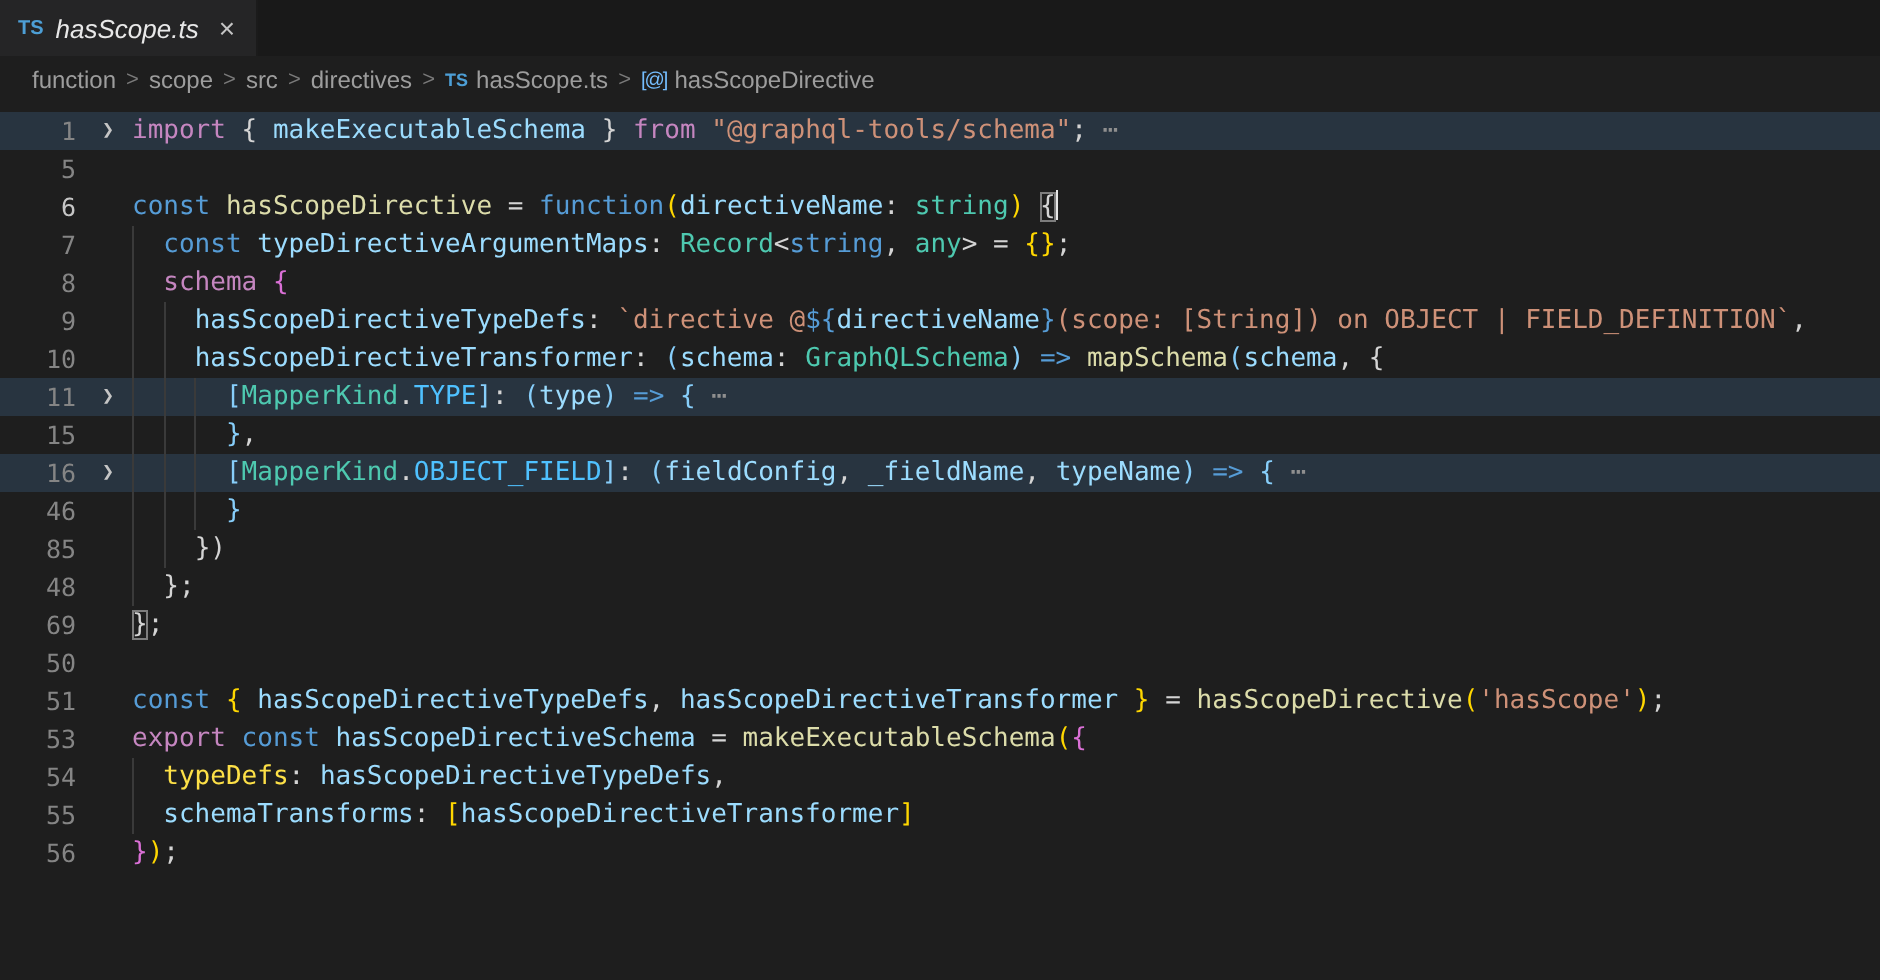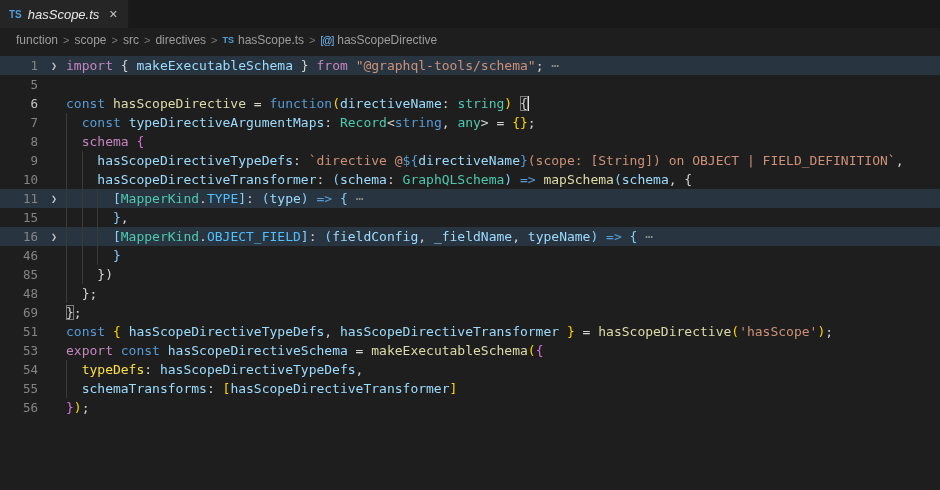--- a/index.html
+++ b/index.html
@@ -89,20 +89,21 @@
       <div class="line"><span class="ln">8</span><span class="guide" style="left: calc(0ch + 66px);"></span><span class="code">  <span style="color: rgb(197, 134, 192);">schema </span><span style="color: rgb(218, 112, 214);">{</span></span></div>
       <div class="line"><span class="ln">9</span><span class="guide" style="left: calc(0ch + 66px);"></span><span class="guide" style="left: calc(2ch + 66px);"></span><span class="code">    <span style="color: rgb(156, 220, 254);">hasScopeDirectiveTypeDefs</span><span style="color: rgb(212, 212, 212);">: </span><span style="color: rgb(206, 145, 120);">`directive @</span><span style="color: rgb(86, 156, 214);">${</span><span style="color: rgb(156, 220, 254);">directiveName</span><span style="color: rgb(86, 156, 214);">}</span><span style="color: rgb(206, 145, 120);">(scope: [String]) on OBJECT | FIELD_DEFINITION`</span><span style="color: rgb(212, 212, 212);">,</span></span></div>
       <div class="line"><span class="ln">10</span><span class="guide" style="left: calc(0ch + 66px);"></span><span class="guide" style="left: calc(2ch + 66px);"></span><span class="code">    <span style="color: rgb(156, 220, 254);">hasScopeDirectiveTransformer</span><span style="color: rgb(212, 212, 212);">: </span><span style="color: rgb(135, 206, 250);">(</span><span style="color: rgb(156, 220, 254);">schema</span><span style="color: rgb(212, 212, 212);">: </span><span style="color: rgb(78, 201, 176);">GraphQLSchema</span><span style="color: rgb(135, 206, 250);">)</span><span style="color: rgb(86, 156, 214);"> =&gt; </span><span style="color: rgb(220, 220, 170);">mapSchema</span><span style="color: rgb(135, 206, 250);">(</span><span style="color: rgb(156, 220, 254);">schema</span><span style="color: rgb(212, 212, 212);">, {</span></span></div>
       <div class="line hl"><span class="ln">11</span><span class="fold-toggle">❯</span><span class="guide" style="left: calc(0ch + 66px);"></span><span class="guide" style="left: calc(2ch + 66px);"></span><span class="guide" style="left: calc(4ch + 66px);"></span><span class="code">      <span style="color: rgb(135, 206, 250);">[</span><span style="color: rgb(78, 201, 176);">MapperKind</span><span style="color: rgb(212, 212, 212);">.</span><span style="color: rgb(79, 193, 255);">TYPE</span><span style="color: rgb(135, 206, 250);">]</span><span style="color: rgb(212, 212, 212);">: </span><span style="color: rgb(135, 206, 250);">(</span><span style="color: rgb(156, 220, 254);">type</span><span style="color: rgb(135, 206, 250);">)</span><span style="color: rgb(86, 156, 214);"> =&gt; </span><span style="color: rgb(135, 206, 250);">{</span><span style="color: rgb(143, 143, 143);"> ⋯</span></span></div>
       <div class="line"><span class="ln">15</span><span class="guide" style="left: calc(0ch + 66px);"></span><span class="guide" style="left: calc(2ch + 66px);"></span><span class="guide" style="left: calc(4ch + 66px);"></span><span class="code">      <span style="color: rgb(135, 206, 250);">}</span><span style="color: rgb(212, 212, 212);">,</span></span></div>
       <div class="line hl"><span class="ln">16</span><span class="fold-toggle">❯</span><span class="guide" style="left: calc(0ch + 66px);"></span><span class="guide" style="left: calc(2ch + 66px);"></span><span class="guide" style="left: calc(4ch + 66px);"></span><span class="code">      <span style="color: rgb(135, 206, 250);">[</span><span style="color: rgb(78, 201, 176);">MapperKind</span><span style="color: rgb(212, 212, 212);">.</span><span style="color: rgb(79, 193, 255);">OBJECT_FIELD</span><span style="color: rgb(135, 206, 250);">]</span><span style="color: rgb(212, 212, 212);">: </span><span style="color: rgb(135, 206, 250);">(</span><span style="color: rgb(156, 220, 254);">fieldConfig</span><span style="color: rgb(212, 212, 212);">, </span><span style="color: rgb(156, 220, 254);">_fieldName</span><span style="color: rgb(212, 212, 212);">, </span><span style="color: rgb(156, 220, 254);">typeName</span><span style="color: rgb(135, 206, 250);">)</span><span style="color: rgb(86, 156, 214);"> =&gt; </span><span style="color: rgb(135, 206, 250);">{</span><span style="color: rgb(143, 143, 143);"> ⋯</span></span></div>
       <div class="line"><span class="ln">46</span><span class="guide" style="left: calc(0ch + 66px);"></span><span class="guide" style="left: calc(2ch + 66px);"></span><span class="guide" style="left: calc(4ch + 66px);"></span><span class="code">      <span style="color: rgb(135, 206, 250);">}</span></span></div>
       <div class="line"><span class="ln">85</span><span class="guide" style="left: calc(0ch + 66px);"></span><span class="guide" style="left: calc(2ch + 66px);"></span><span class="code">    <span style="color: rgb(212, 212, 212);">})</span></span></div>
       <div class="line"><span class="ln">48</span><span class="guide" style="left: calc(0ch + 66px);"></span><span class="code">  <span style="color: rgb(212, 212, 212);">};</span></span></div>
       <div class="line"><span class="ln">69</span><span class="code"><span class="match" style="color: rgb(212, 212, 212);">}</span><span style="color: rgb(212, 212, 212);">;</span></span></div>
+      <div class="line"><span class="ln">50</span><span class="code"></span></div>
       <div class="line"><span class="ln">51</span><span class="code"><span style="color: rgb(86, 156, 214);">const </span><span style="color: rgb(255, 215, 0);">{ </span><span style="color: rgb(156, 220, 254);">hasScopeDirectiveTypeDefs</span><span style="color: rgb(212, 212, 212);">, </span><span style="color: rgb(156, 220, 254);">hasScopeDirectiveTransformer</span><span style="color: rgb(255, 215, 0);"> }</span><span style="color: rgb(212, 212, 212);"> = </span><span style="color: rgb(220, 220, 170);">hasScopeDirective</span><span style="color: rgb(255, 215, 0);">(</span><span style="color: rgb(206, 145, 120);">'hasScope'</span><span style="color: rgb(255, 215, 0);">)</span><span style="color: rgb(212, 212, 212);">;</span></span></div>
       <div class="line"><span class="ln">53</span><span class="code"><span style="color: rgb(197, 134, 192);">export </span><span style="color: rgb(86, 156, 214);">const </span><span style="color: rgb(156, 220, 254);">hasScopeDirectiveSchema</span><span style="color: rgb(212, 212, 212);"> = </span><span style="color: rgb(220, 220, 170);">makeExecutableSchema</span><span style="color: rgb(255, 215, 0);">(</span><span style="color: rgb(218, 112, 214);">{</span></span></div>
       <div class="line"><span class="ln">54</span><span class="guide" style="left: calc(0ch + 66px);"></span><span class="code">  <span style="color: #fde047;">typeDefs</span><span style="color: rgb(212, 212, 212);">: </span><span style="color: rgb(156, 220, 254);">hasScopeDirectiveTypeDefs</span><span style="color: rgb(212, 212, 212);">,</span></span></div>
       <div class="line"><span class="ln">55</span><span class="guide" style="left: calc(0ch + 66px);"></span><span class="code">  <span style="color: rgb(156, 220, 254);">schemaTransforms</span><span style="color: rgb(212, 212, 212);">: </span><span style="color: rgb(255, 215, 0);">[</span><span style="color: rgb(156, 220, 254);">hasScopeDirectiveTransformer</span><span style="color: rgb(255, 215, 0);">]</span></span></div>
       <div class="line"><span class="ln">56</span><span class="code"><span style="color: rgb(218, 112, 214);">}</span><span style="color: rgb(255, 215, 0);">)</span><span style="color: rgb(212, 212, 212);">;</span></span></div>
     </div>
 
 </div>
 
 </body></html>

